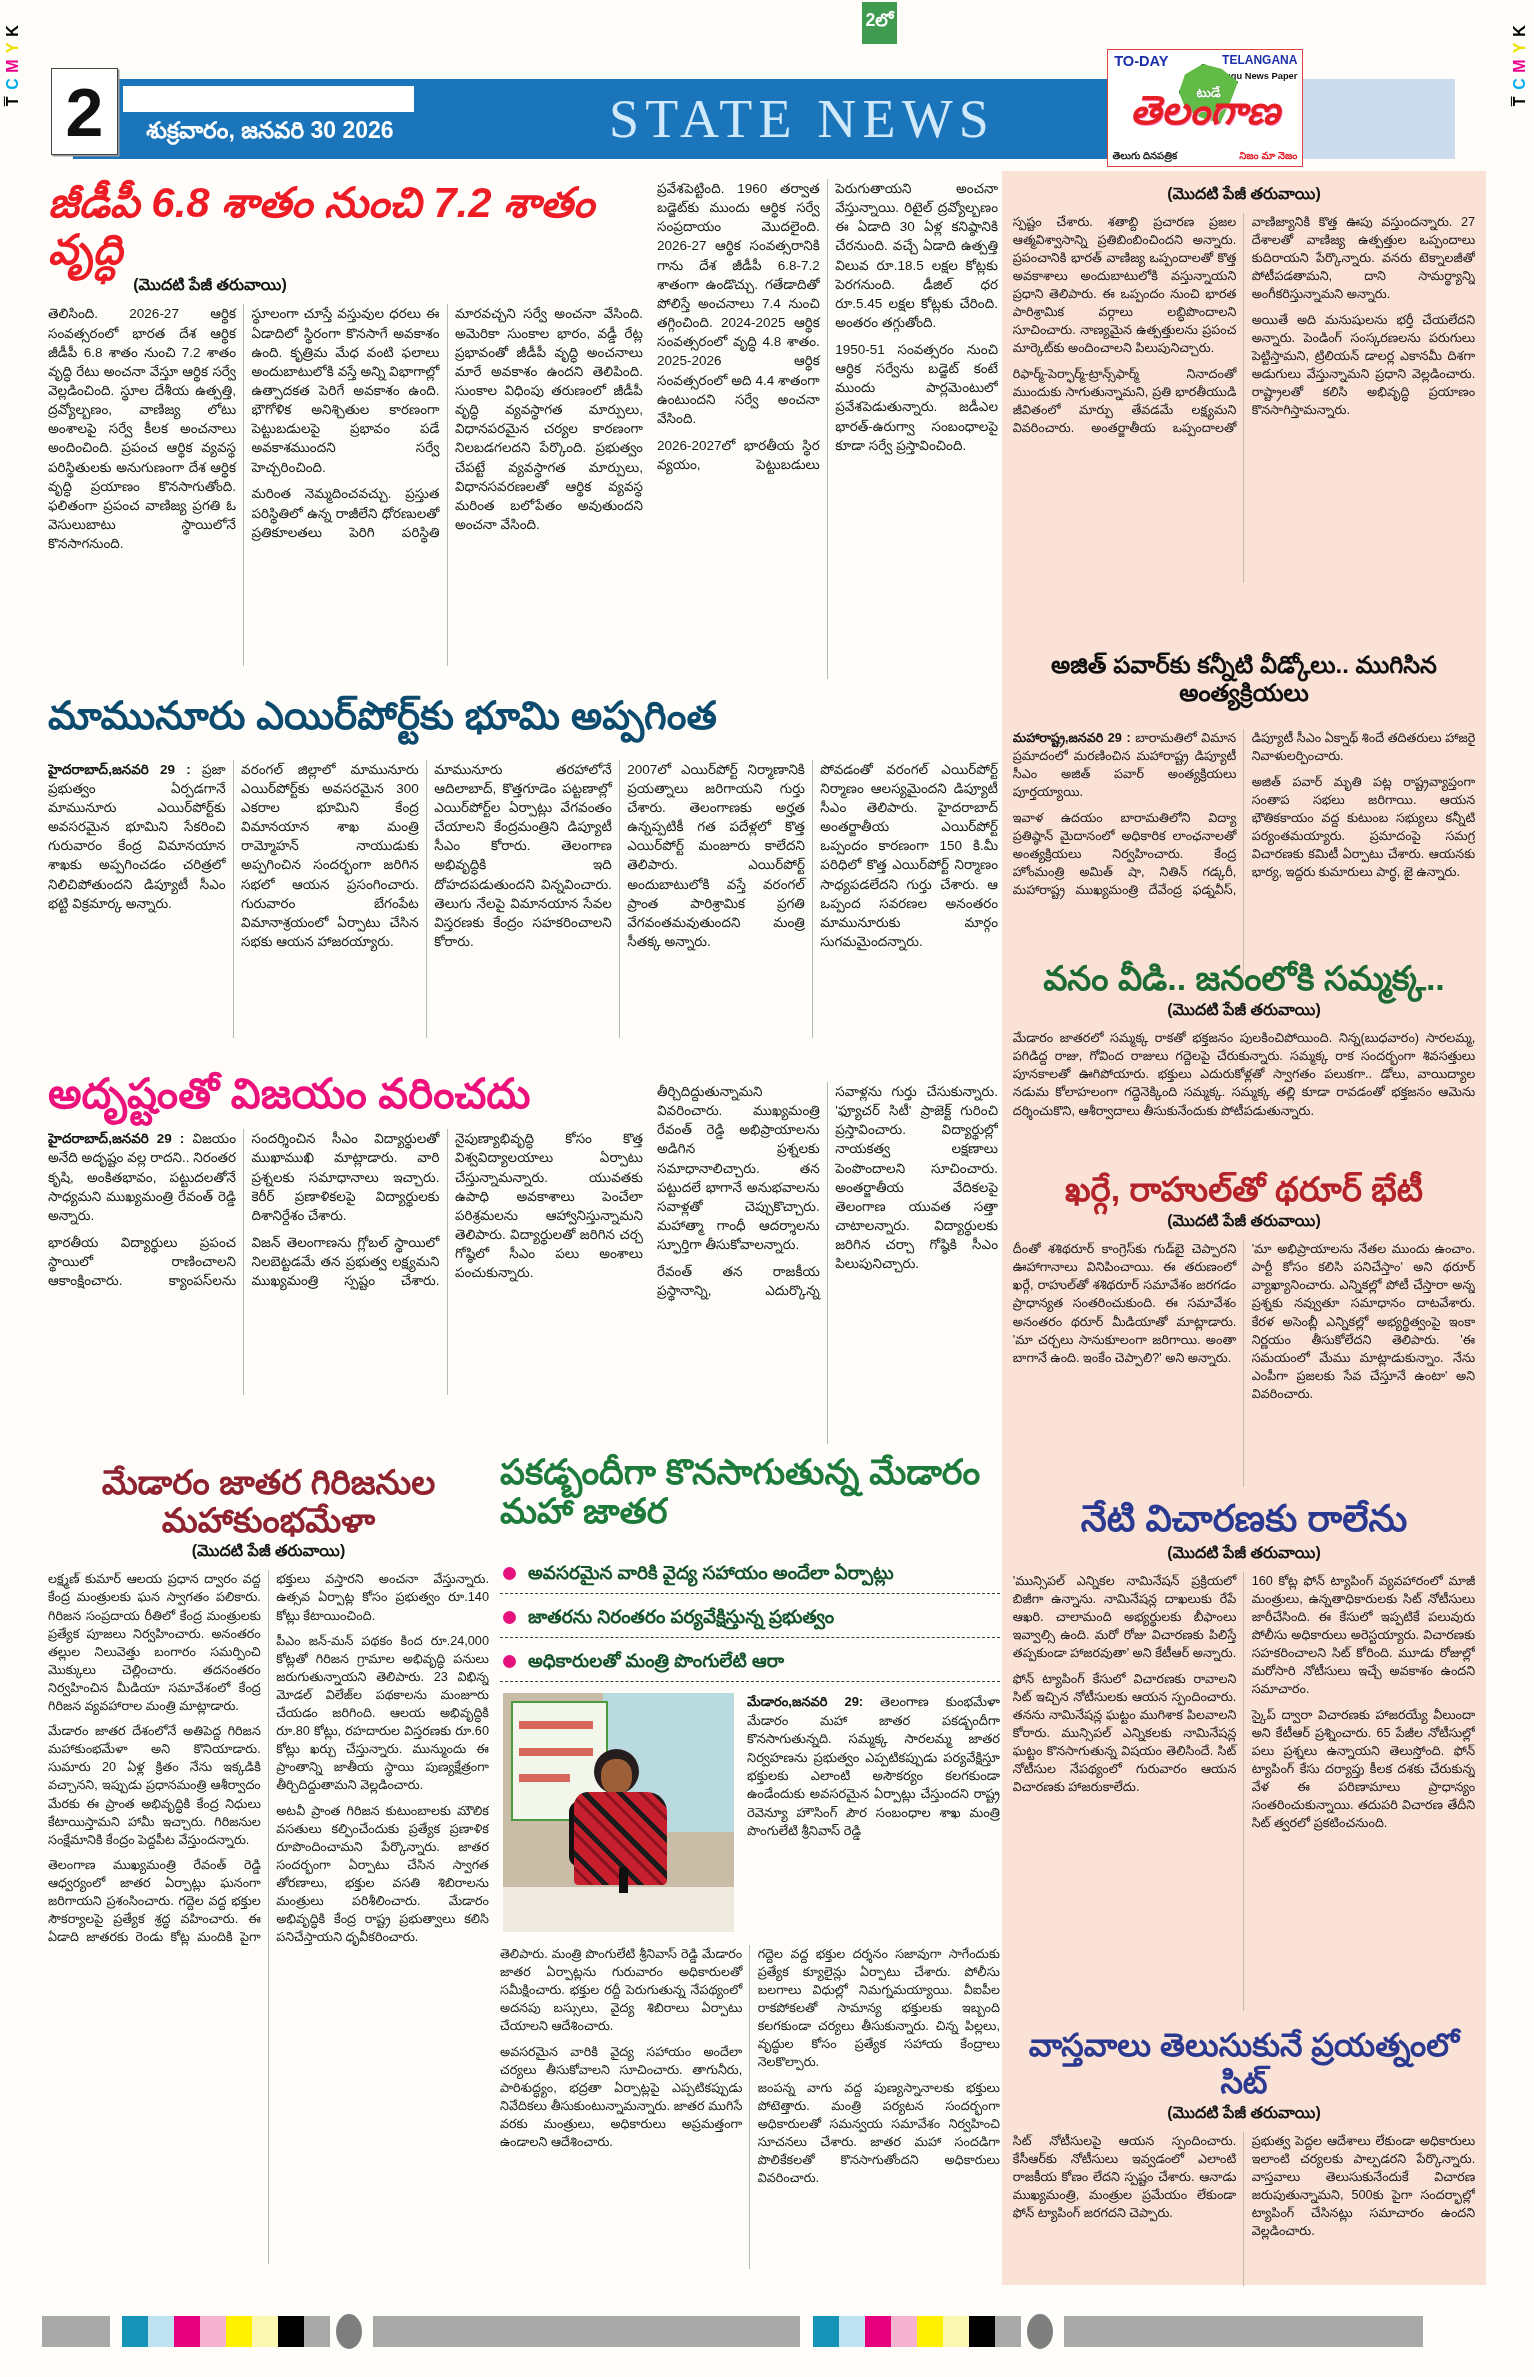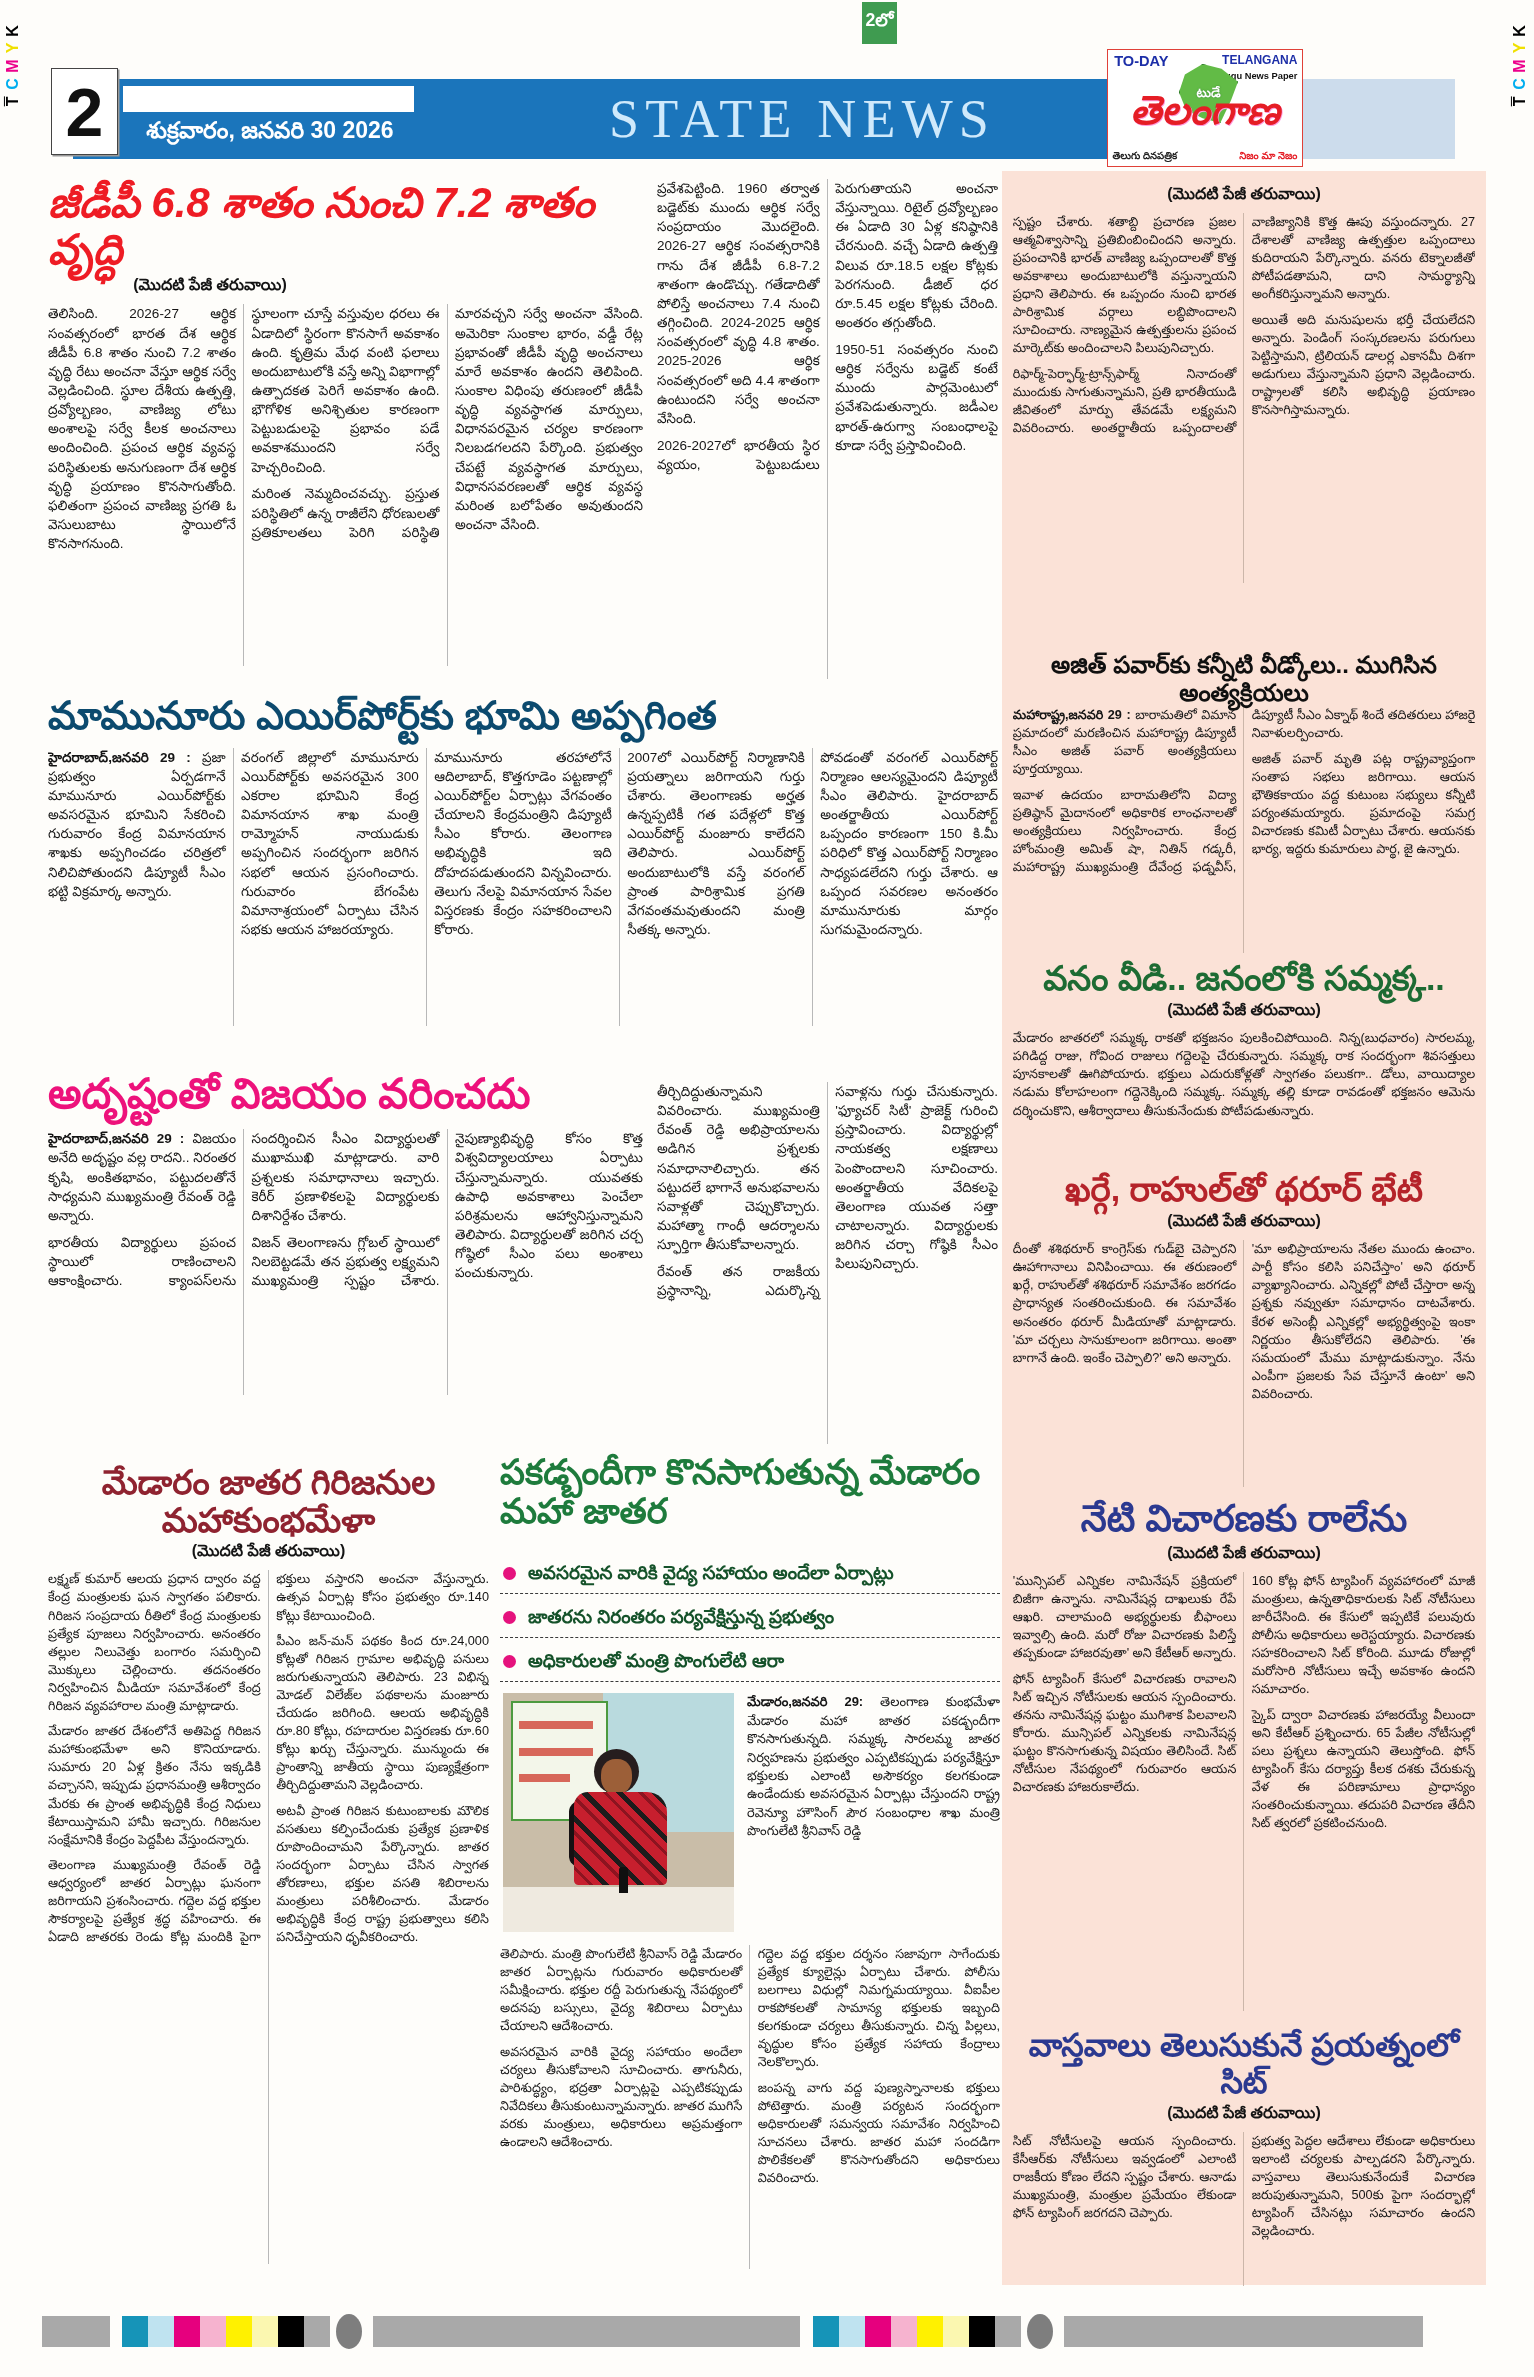--- a/index.html
+++ b/index.html
@@ -150,21 +150,21 @@
       </div>
     <div class="bodytext cols2" style="position:absolute;left:609px;top:0;width:341px;height:500px;">
         <p>ప్రవేశపెట్టింది. 1960 తర్వాత బడ్జెట్‌కు ముందు ఆర్థిక సర్వే సంప్రదాయం మొదలైంది. 2026-27 ఆర్థిక సంవత్సరానికి గాను దేశ జీడీపీ 6.8-7.2 శాతంగా ఉండొచ్చు. గతేడాదితో పోలిస్తే అంచనాలు 7.4 నుంచి తగ్గించింది. 2024-2025 ఆర్థిక సంవత్సరంలో వృద్ధి 4.8 శాతం. 2025-2026 ఆర్థిక సంవత్సరంలో అది 4.4 శాతంగా ఉంటుందని సర్వే అంచనా వేసింది.</p>
         <p>2026-2027లో భారతీయ స్థిర వ్యయం, పెట్టుబడులు పెరుగుతాయని అంచనా వేస్తున్నాయి. రిటైల్ ద్రవ్యోల్బణం ఈ ఏడాది 30 ఏళ్ల కనిష్ఠానికి చేరనుంది. వచ్చే ఏడాది ఉత్పత్తి విలువ రూ.18.5 లక్షల కోట్లకు పెరగనుంది. డీజిల్ ధర రూ.5.45 లక్షల కోట్లకు చేరింది. అంతరం తగ్గుతోంది.</p>
         <p>1950-51 సంవత్సరం నుంచి ఆర్థిక సర్వేను బడ్జెట్ కంటే ముందు పార్లమెంటులో ప్రవేశపెడుతున్నారు. జడీఎల భారత్-ఉరుగ్వా సంబంధాలపై కూడా సర్వే ప్రస్తావించింది.</p>
       </div>
   </div>
 
   <div class="art" style="left:48px;top:694px;width:950px;height:355px;">
     <div class="headline hl-airport" style="width:879px;">మామునూరు ఎయిర్‌పోర్ట్‌కు భూమి అప్పగింత</div>
-    <div class="bodytext cols5" style="width:950px;height:278px;margin-top:10px;">
+    <div class="bodytext cols5" style="width:950px;height:278px;margin-top:22px;">
       <p>
         <span class="dateline">హైదరాబాద్,జనవరి 29 :</span>
         <span>ప్రజా ప్రభుత్వం ఏర్పడగానే మామునూరు ఎయిర్‌పోర్ట్‌కు అవసరమైన భూమిని సేకరించి గురువారం కేంద్ర విమానయాన శాఖకు అప్పగించడం చరిత్రలో నిలిచిపోతుందని డిప్యూటీ సీఎం భట్టి విక్రమార్క అన్నారు.</span>
       </p>
       <span><p>వరంగల్ జిల్లాలో మామునూరు ఎయిర్‌పోర్ట్‌కు అవసరమైన 300 ఎకరాల భూమిని కేంద్ర విమానయాన శాఖ మంత్రి రామ్మోహన్ నాయుడుకు అప్పగించిన సందర్భంగా జరిగిన సభలో ఆయన ప్రసంగించారు. గురువారం బేగంపేట విమానాశ్రయంలో ఏర్పాటు చేసిన సభకు ఆయన హాజరయ్యారు.</p><p>మామునూరు తరహాలోనే ఆదిలాబాద్, కొత్తగూడెం పట్టణాల్లో ఎయిర్‌పోర్ట్‌ల ఏర్పాట్లు వేగవంతం చేయాలని కేంద్రమంత్రిని డిప్యూటీ సీఎం కోరారు. తెలంగాణ అభివృద్ధికి ఇది దోహదపడుతుందని విన్నవించారు. తెలుగు నేలపై విమానయాన సేవల విస్తరణకు కేంద్రం సహకరించాలని కోరారు.</p><p>2007లో ఎయిర్‌పోర్ట్ నిర్మాణానికి ప్రయత్నాలు జరిగాయని గుర్తు చేశారు. తెలంగాణకు అర్హత ఉన్నప్పటికీ గత పదేళ్లలో కొత్త ఎయిర్‌పోర్ట్ మంజూరు కాలేదని తెలిపారు. ఎయిర్‌పోర్ట్ అందుబాటులోకి వస్తే వరంగల్ ప్రాంత పారిశ్రామిక ప్రగతి వేగవంతమవుతుందని మంత్రి సీతక్క అన్నారు.</p><p>పోవడంతో వరంగల్ ఎయిర్‌పోర్ట్ నిర్మాణం ఆలస్యమైందని డిప్యూటీ సీఎం తెలిపారు. హైదరాబాద్ అంతర్జాతీయ ఎయిర్‌పోర్ట్ ఒప్పందం కారణంగా 150 కి.మీ పరిధిలో కొత్త ఎయిర్‌పోర్ట్ నిర్మాణం సాధ్యపడలేదని గుర్తు చేశారు. ఆ ఒప్పంద సవరణల అనంతరం మామునూరుకు మార్గం సుగమమైందన్నారు.</p></span>
     </div>
   </div>
 
   <div class="art" style="left:48px;top:1070px;width:950px;height:366px;">
     <div class="headline hl-luck" style="width:540px;">అదృష్టంతో విజయం వరించదు</div>
@@ -236,21 +236,21 @@
       <div class="byline">(మొదటి పేజీ తరువాయి)</div>
       <div class="bodytext cols2" style="height:370px;font-size:12.7px;column-rule-color:#cbb6a9;">
           <p>స్పష్టం చేశారు. శతాబ్ది ప్రచారణ ప్రజల ఆత్మవిశ్వాసాన్ని ప్రతిబింబించిందని అన్నారు. ప్రపంచానికి భారత్ వాణిజ్య ఒప్పందాలతో కొత్త అవకాశాలు అందుబాటులోకి వస్తున్నాయని ప్రధాని తెలిపారు. ఈ ఒప్పందం నుంచి భారత పారిశ్రామిక వర్గాలు లబ్ధిపొందాలని సూచించారు. నాణ్యమైన ఉత్పత్తులను ప్రపంచ మార్కెట్‌కు అందించాలని పిలుపునిచ్చారు.</p>
           <p>రిఫార్మ్-పెర్ఫార్మ్-ట్రాన్స్‌ఫార్మ్ నినాదంతో ముందుకు సాగుతున్నామని, ప్రతి భారతీయుడి జీవితంలో మార్పు తేవడమే లక్ష్యమని వివరించారు. అంతర్జాతీయ ఒప్పందాలతో వాణిజ్యానికి కొత్త ఊపు వస్తుందన్నారు. 27 దేశాలతో వాణిజ్య ఉత్పత్తుల ఒప్పందాలు కుదిరాయని పేర్కొన్నారు. వనరు టెక్నాలజీతో పోటీపడతామని, దాని సామర్థ్యాన్ని అంగీకరిస్తున్నామని అన్నారు.</p>
           <p>అయితే అది మనుషులను భర్తీ చేయలేదని అన్నారు. పెండింగ్ సంస్కరణలను పరుగులు పెట్టిస్తామని, ట్రిలియన్ డాలర్ల ఎకానమీ దిశగా అడుగులు వేస్తున్నామని ప్రధాని వెల్లడించారు. రాష్ట్రాలతో కలిసి అభివృద్ధి ప్రయాణం కొనసాగిస్తామన్నారు.</p>
         </div>
     </div>
 
     <div class="pc-story" style="top:480px;height:301px;">
       <div class="pc-h black" style="font-size:24px;">అజిత్ పవార్‌కు కన్నీటి వీడ్కోలు.. ముగిసిన అంత్యక్రియలు</div>
-      <div class="bodytext cols2" style="height:247px;font-size:12.7px;margin-top:0;column-rule-color:#cbb6a9;">
+      <div class="bodytext cols2" style="height:247px;font-size:12.7px;margin-top:23px;column-rule-color:#cbb6a9;">
         <p>
           <span class="dateline">మహారాష్ట్ర,జనవరి 29 :</span>
           <span>బారామతిలో విమాన ప్రమాదంలో మరణించిన మహారాష్ట్ర డిప్యూటీ సీఎం అజిత్ పవార్ అంత్యక్రియలు పూర్తయ్యాయి.</span>
         </p>
         <span><p>ఇవాళ ఉదయం బారామతిలోని విద్యా ప్రతిష్ఠాన్ మైదానంలో అధికారిక లాంఛనాలతో అంత్యక్రియలు నిర్వహించారు. కేంద్ర హోంమంత్రి అమిత్ షా, నితిన్ గడ్కరీ, మహారాష్ట్ర ముఖ్యమంత్రి దేవేంద్ర ఫడ్నవీస్, డిప్యూటీ సీఎం ఏక్నాథ్ శిందే తదితరులు హాజరై నివాళులర్పించారు.</p><p>అజిత్ పవార్ మృతి పట్ల రాష్ట్రవ్యాప్తంగా సంతాప సభలు జరిగాయి. ఆయన భౌతికకాయం వద్ద కుటుంబ సభ్యులు కన్నీటి పర్యంతమయ్యారు. ప్రమాదంపై సమగ్ర విచారణకు కమిటీ ఏర్పాటు చేశారు. ఆయనకు భార్య, ఇద్దరు కుమారులు పార్థ, జై ఉన్నారు.</p></span>
       </div>
     </div>
 
     <div class="pc-story" style="top:788px;height:200px;">
       <div class="pc-h green" style="font-size:34px;">వనం వీడి.. జనంలోకి సమ్మక్క..</div>

